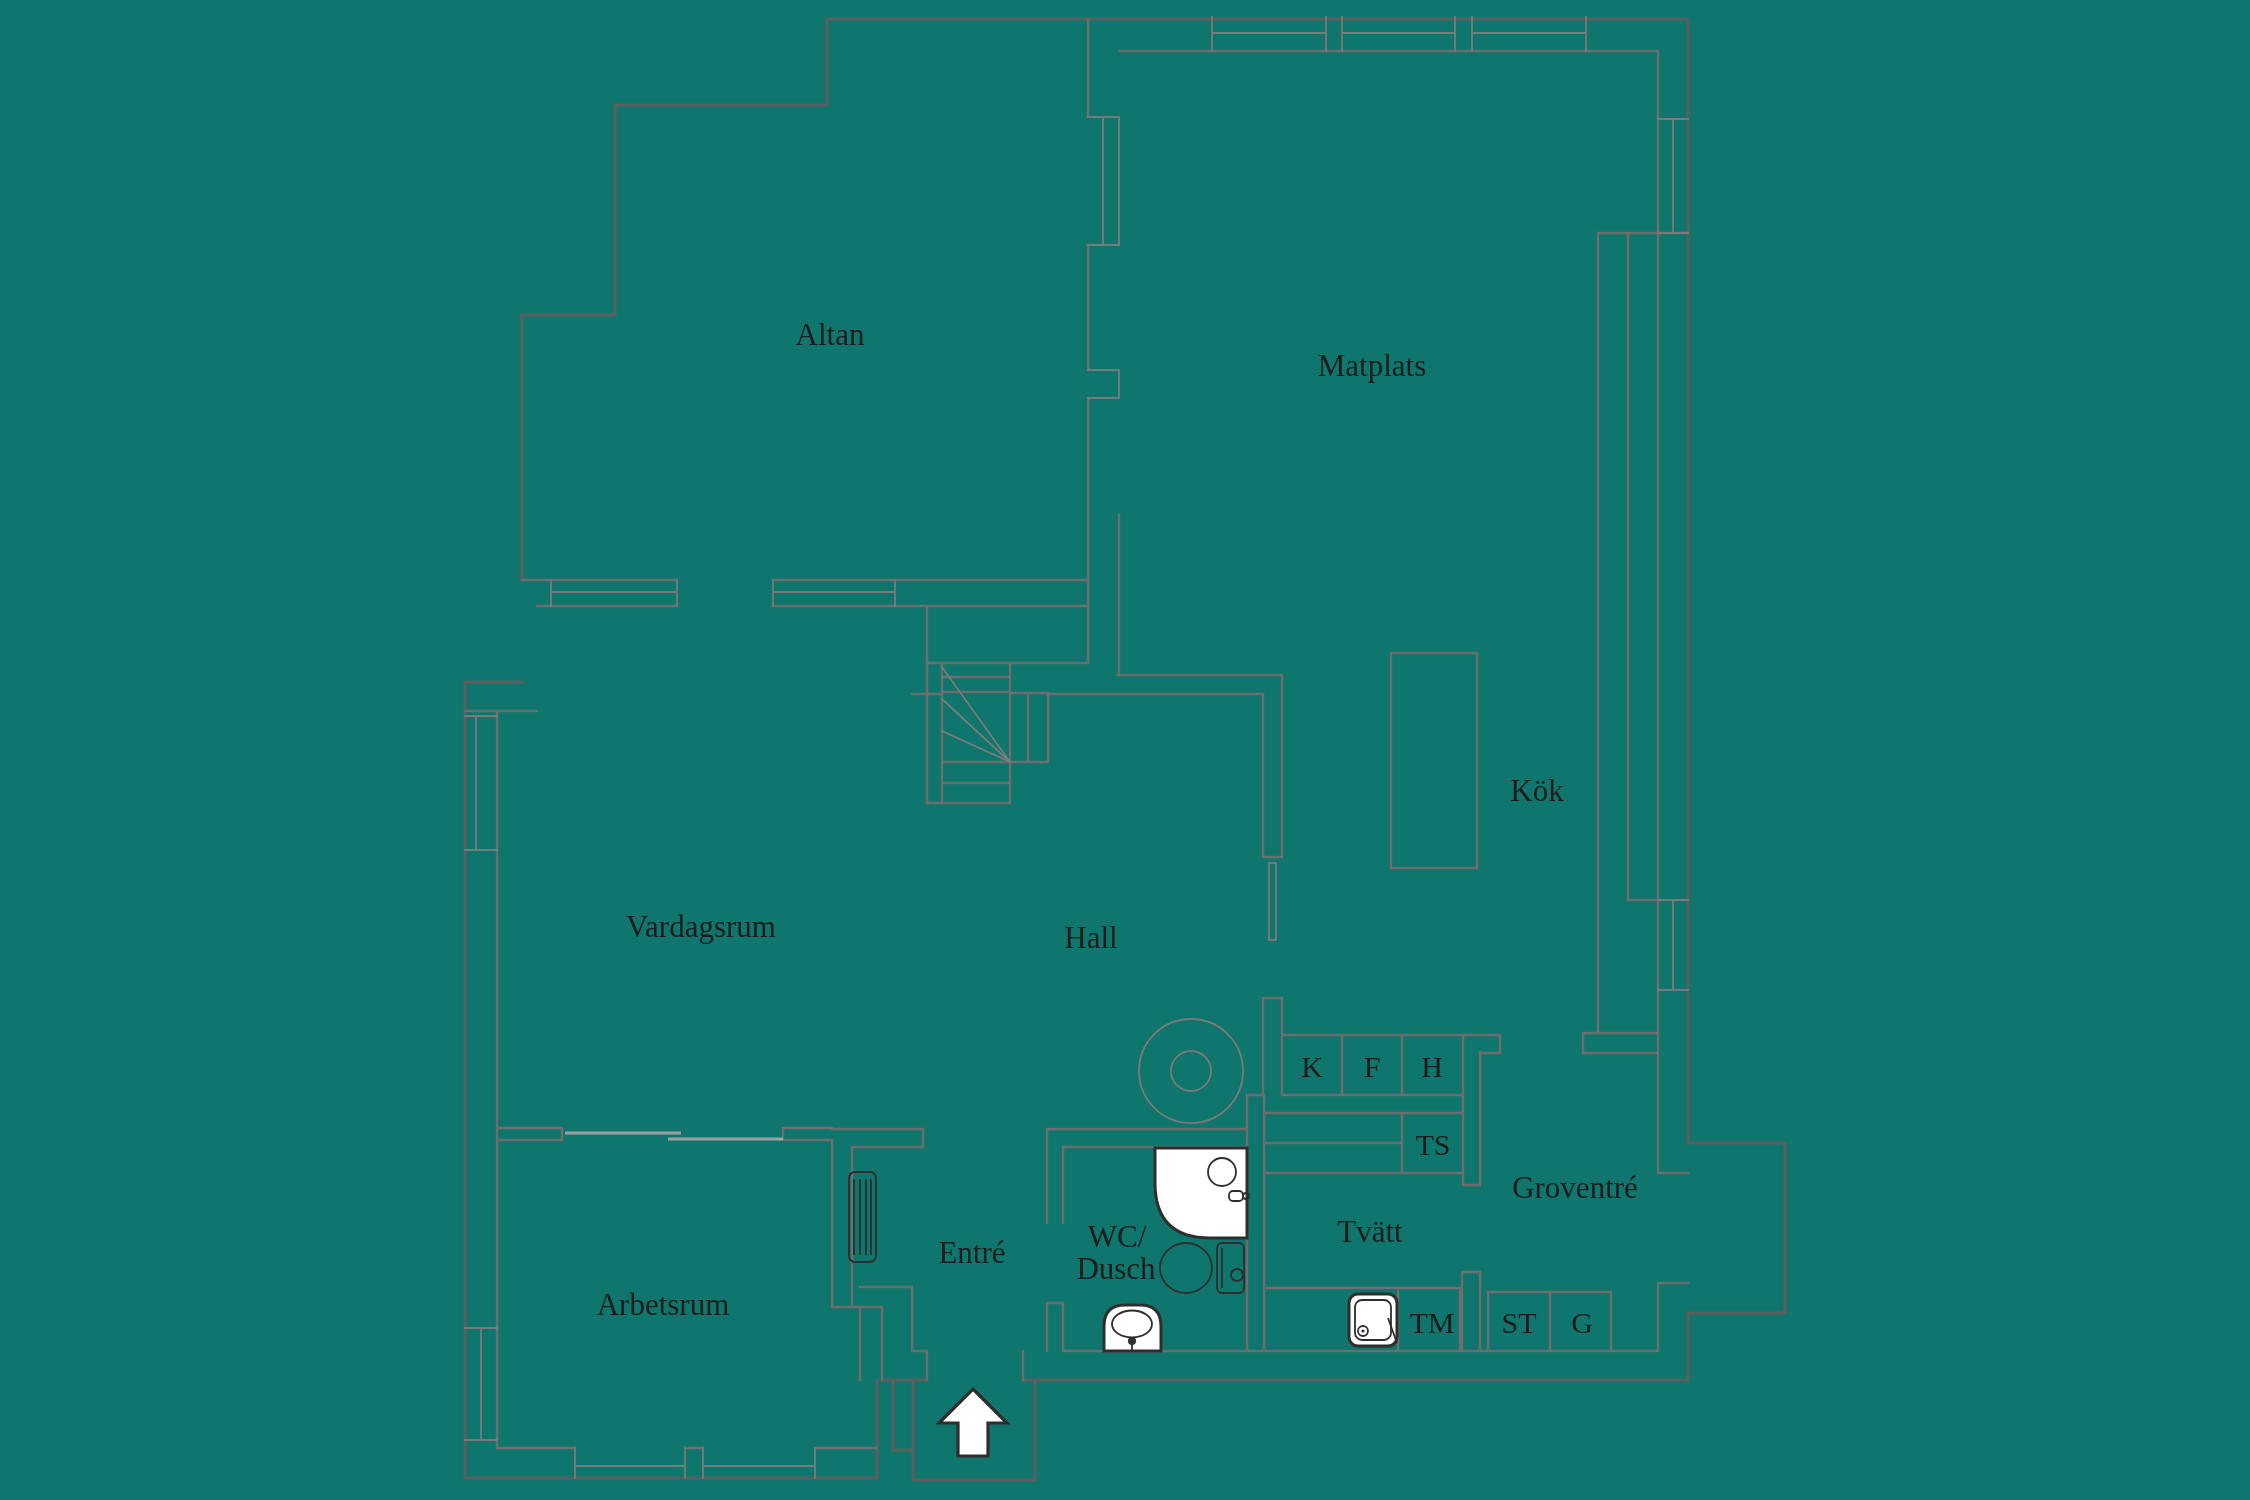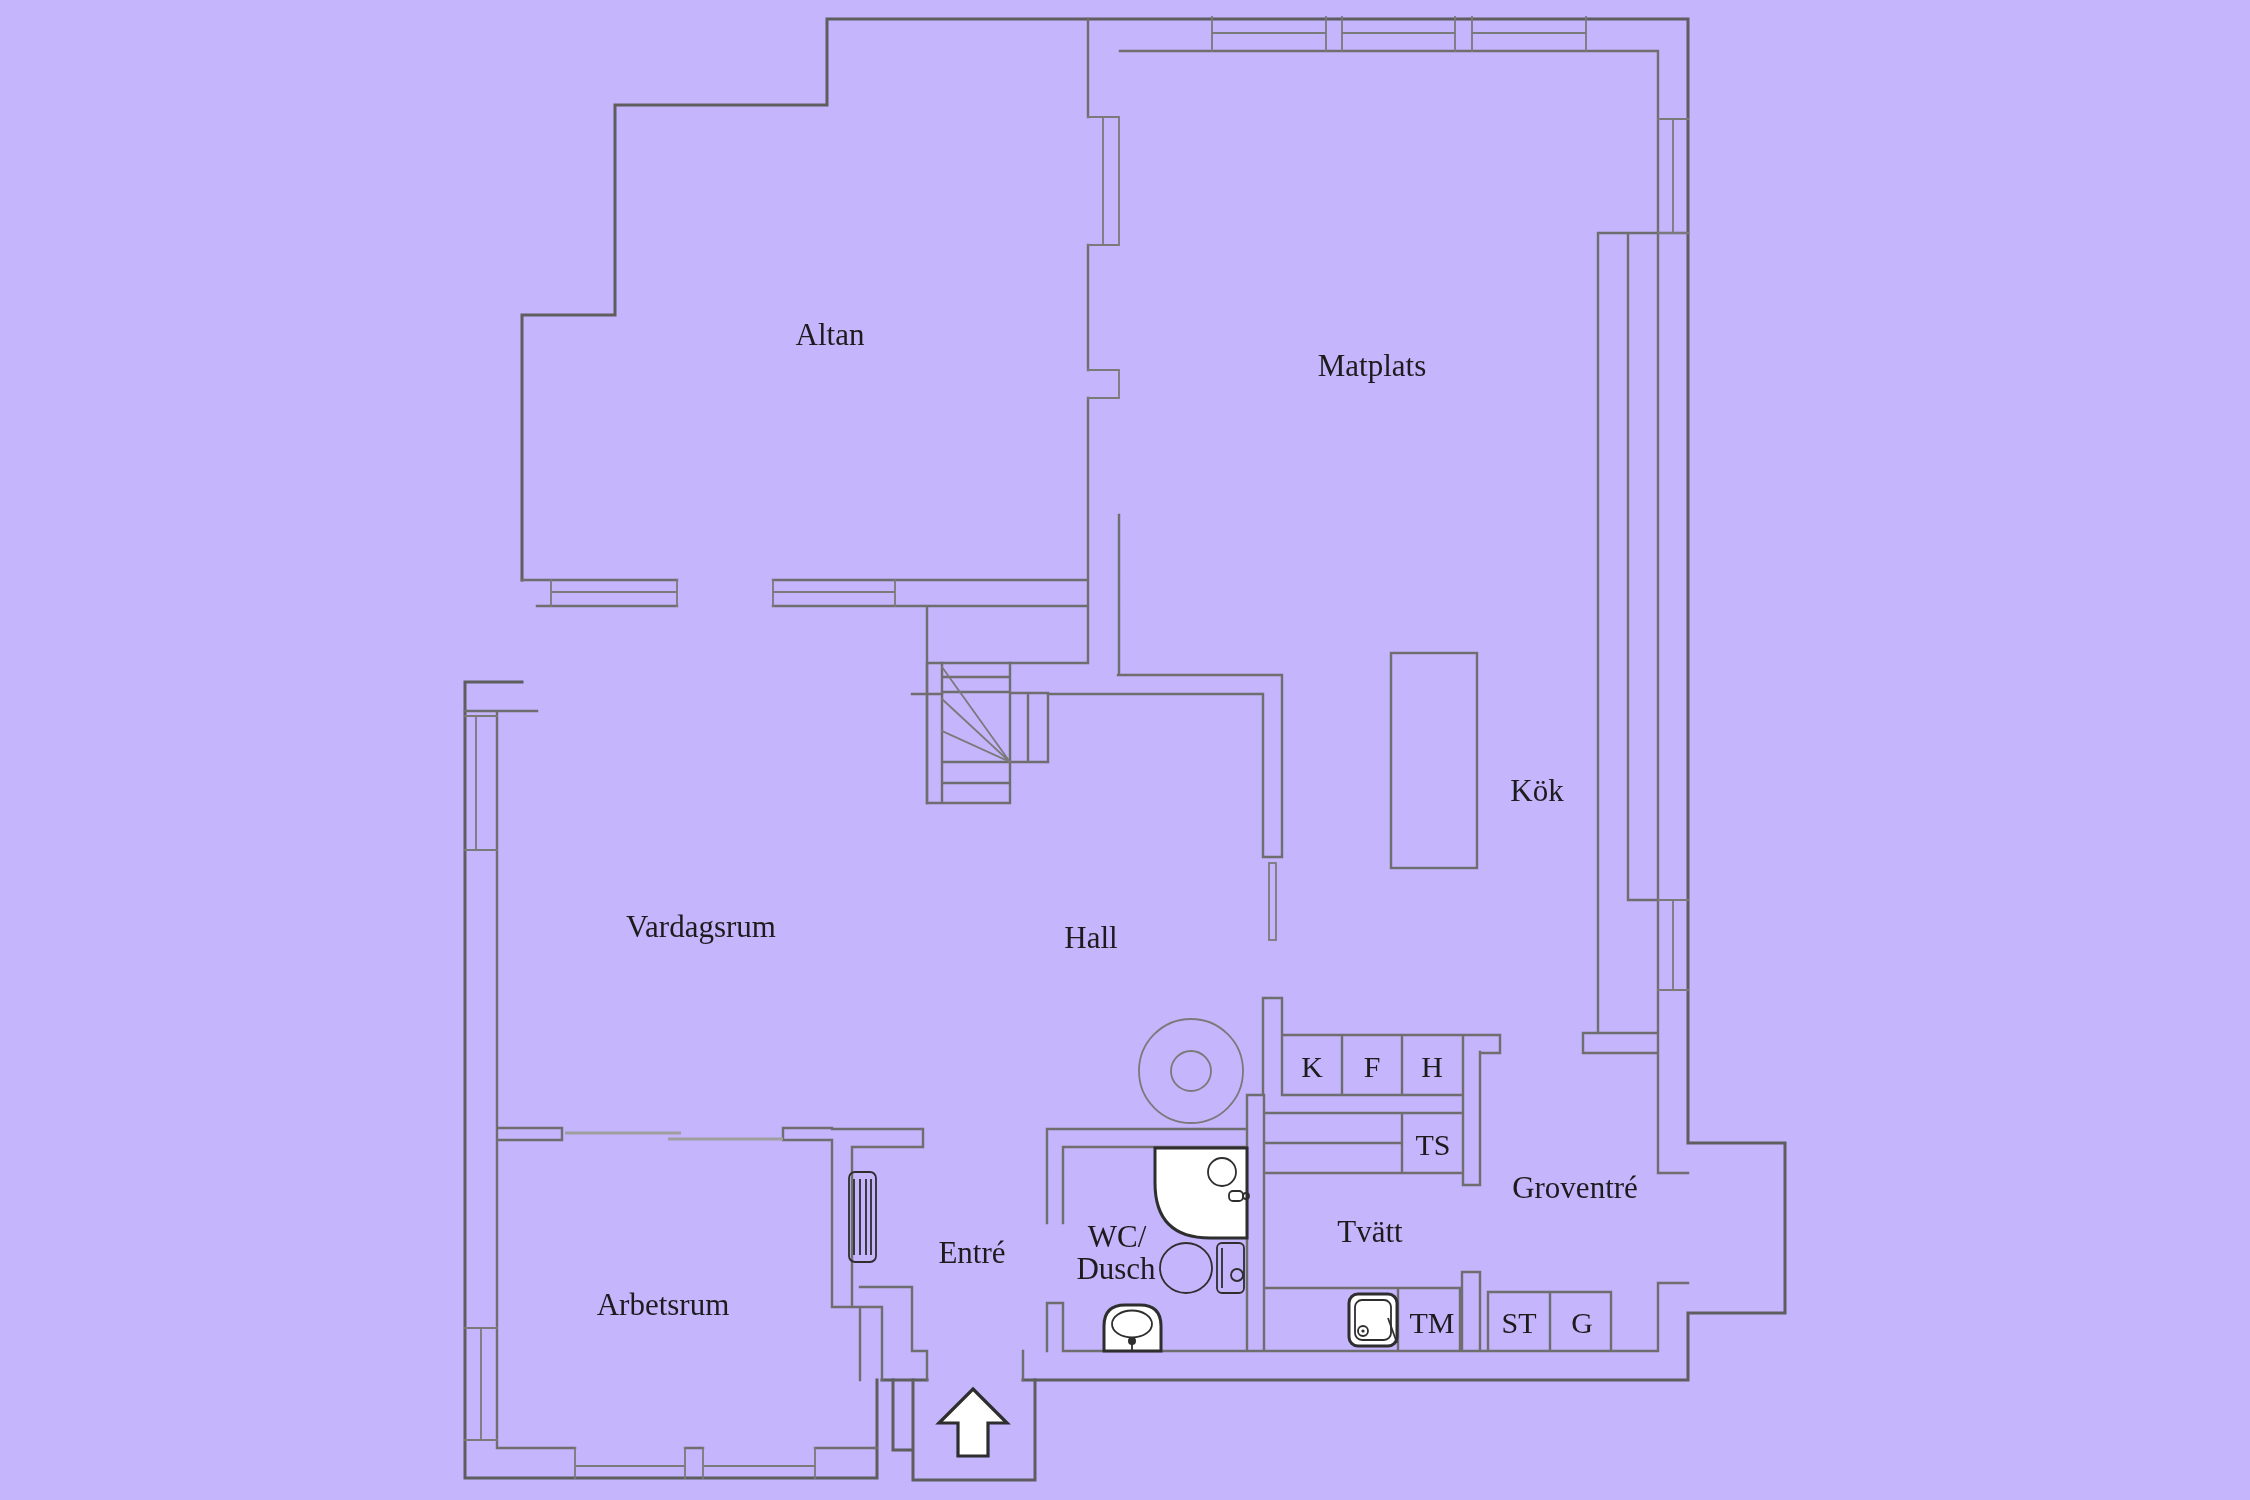--- a/index.html
+++ b/index.html
@@ -1,16 +1,16 @@
 <!DOCTYPE html>
 <html><head>
 <meta charset="utf-8">
 <style>
   html,body{margin:0;padding:0;background:#ffffff;}
-  #canvas{position:relative;width:2250px;height:1500px;background:#c4b5fd;overflow:hidden;text-align:center;}
+  #canvas{position:relative;width:2250px;height:1500px;background:#0f766e;overflow:hidden;text-align:center;}
   svg{position:absolute;left:0;top:0;}
   .wall{stroke:#6e6e6e;stroke-width:2.4;fill:none;stroke-linecap:square;}
   .outer{stroke:#5e5e5e;stroke-width:3;fill:none;stroke-linecap:square;}
   .thin{stroke:#7a7a7a;stroke-width:1.8;fill:none;stroke-linecap:square;}
   .fix{stroke:#2e2e2e;stroke-width:3;fill:#ffffff;stroke-linecap:round;}
   .fixthin{stroke:#2e2e2e;stroke-width:1.8;fill:none;}
   .slide{stroke:#9f9f9f;stroke-width:3;fill:none;}
   text{font-family:"Liberation Serif", serif;font-size:31px;fill:#1c1c1c;}
   text.small{font-size:30px;}
 </style>

